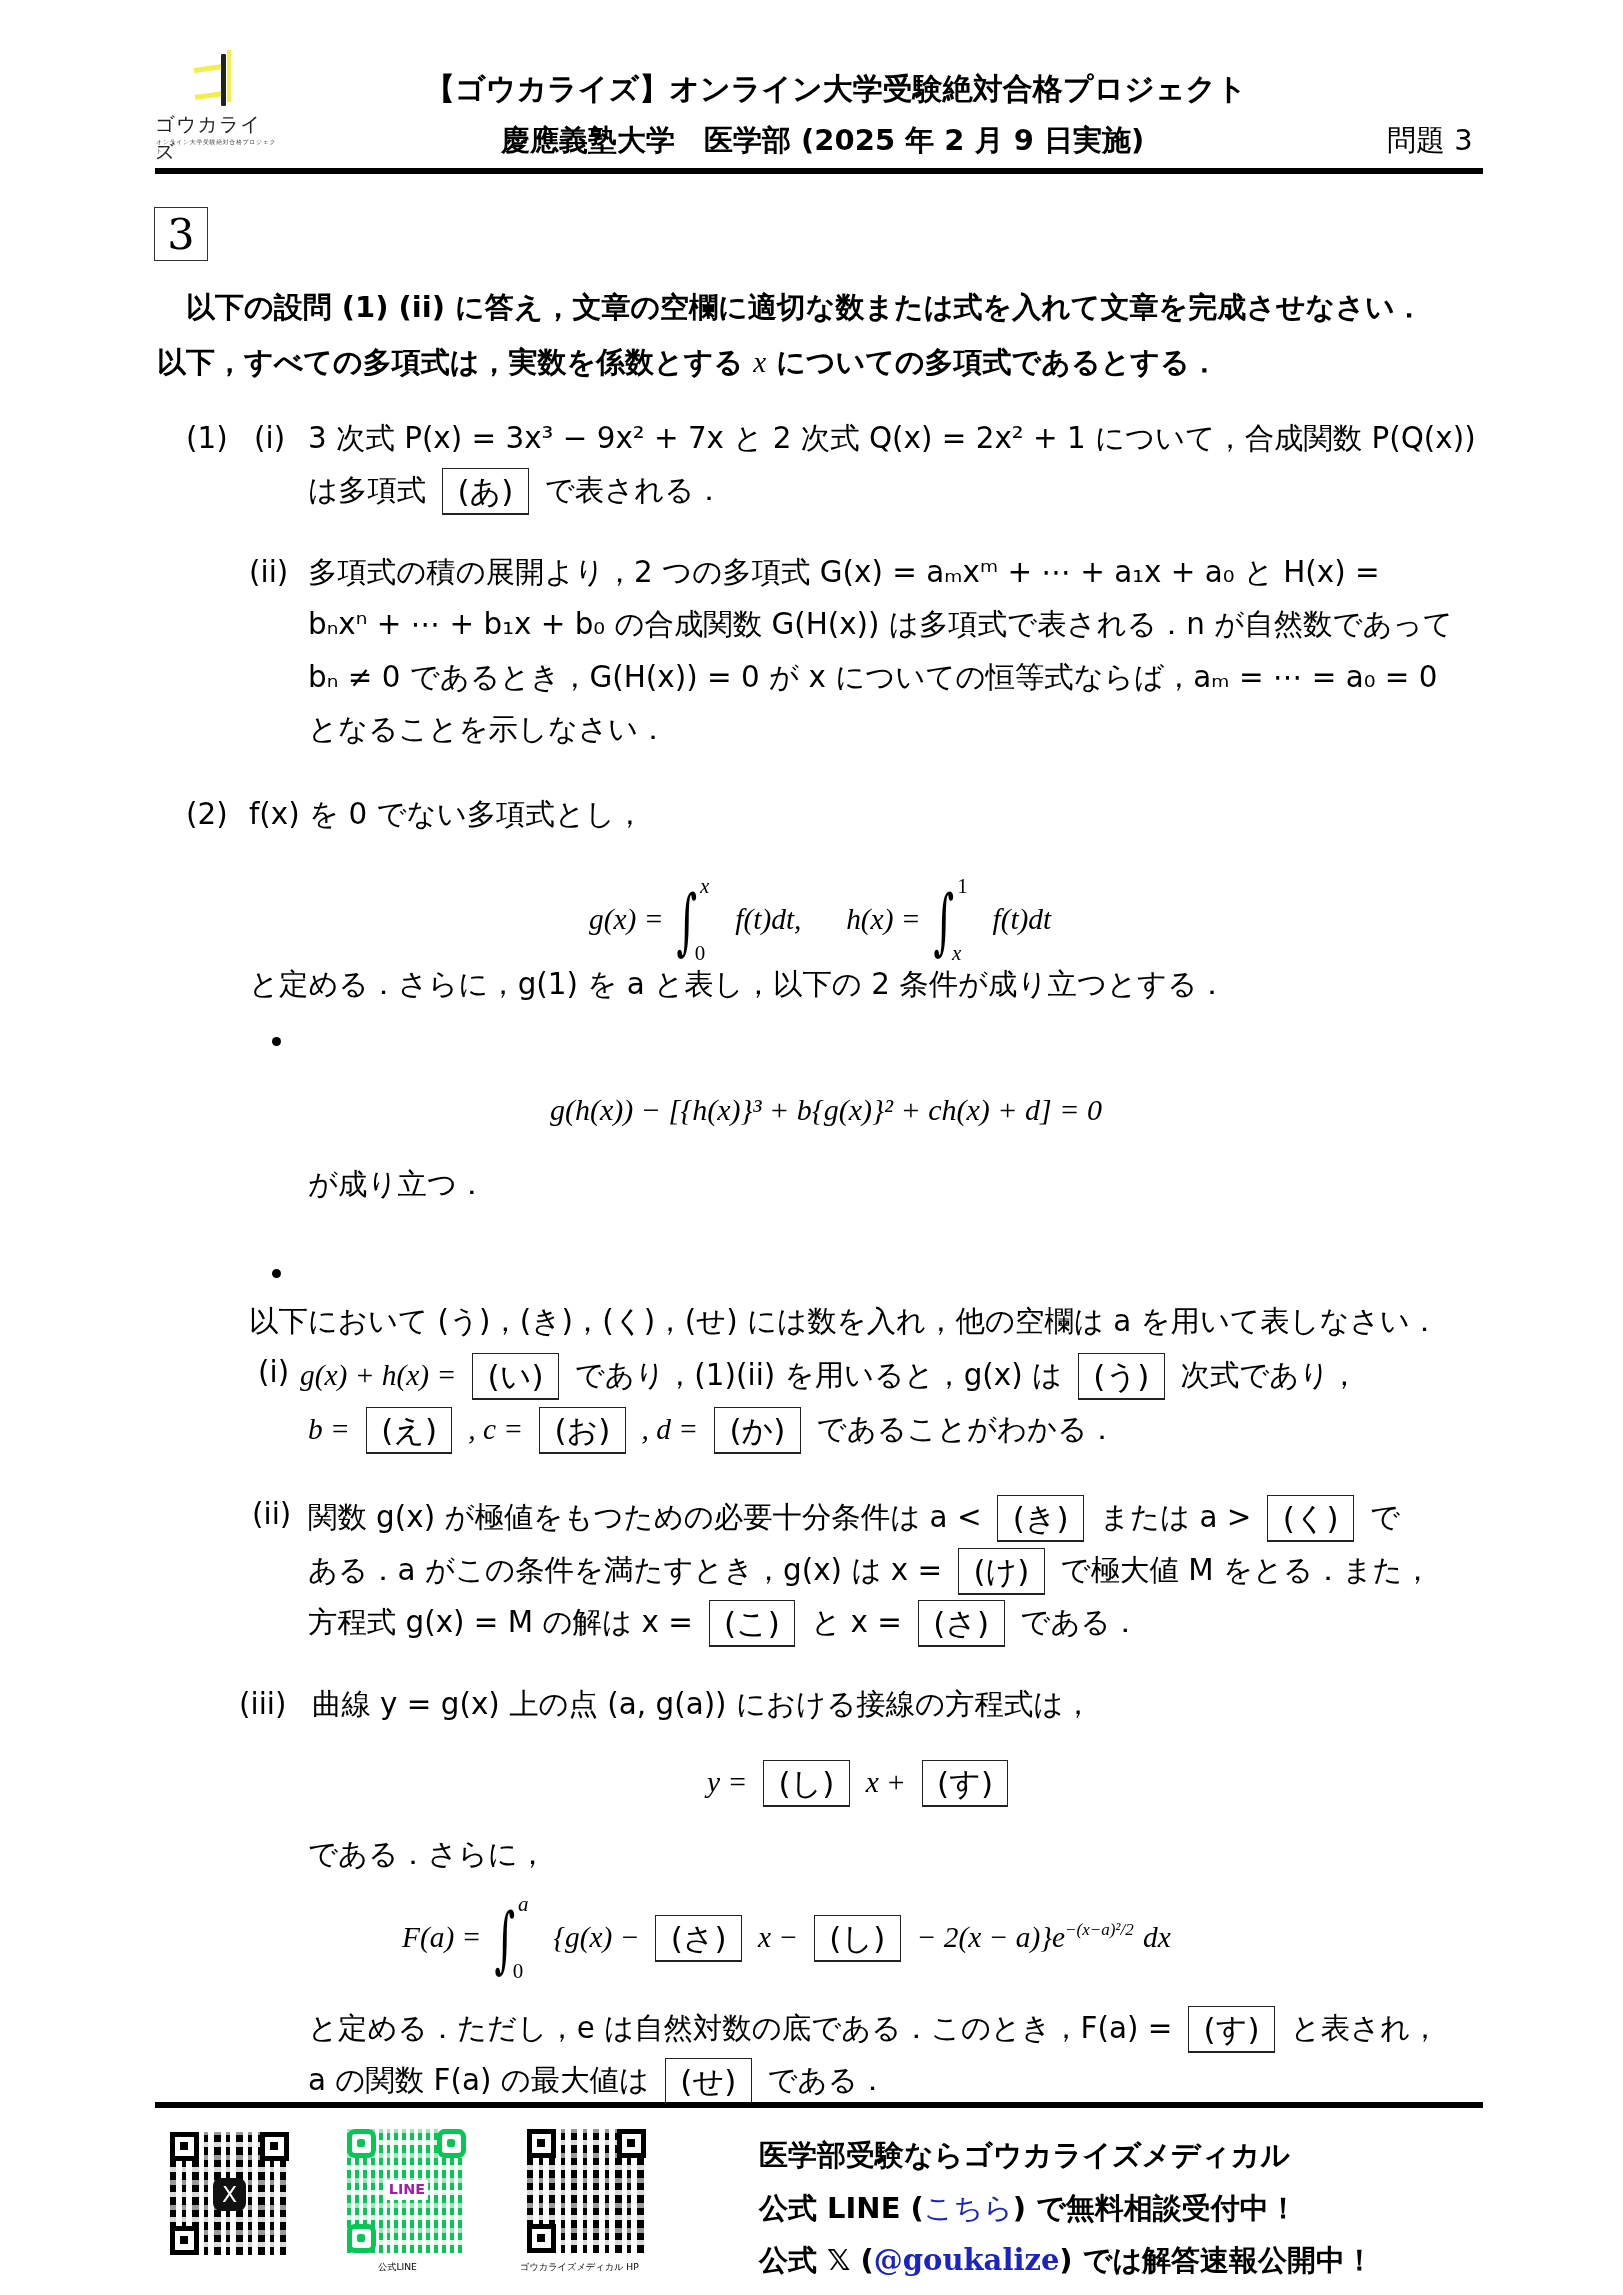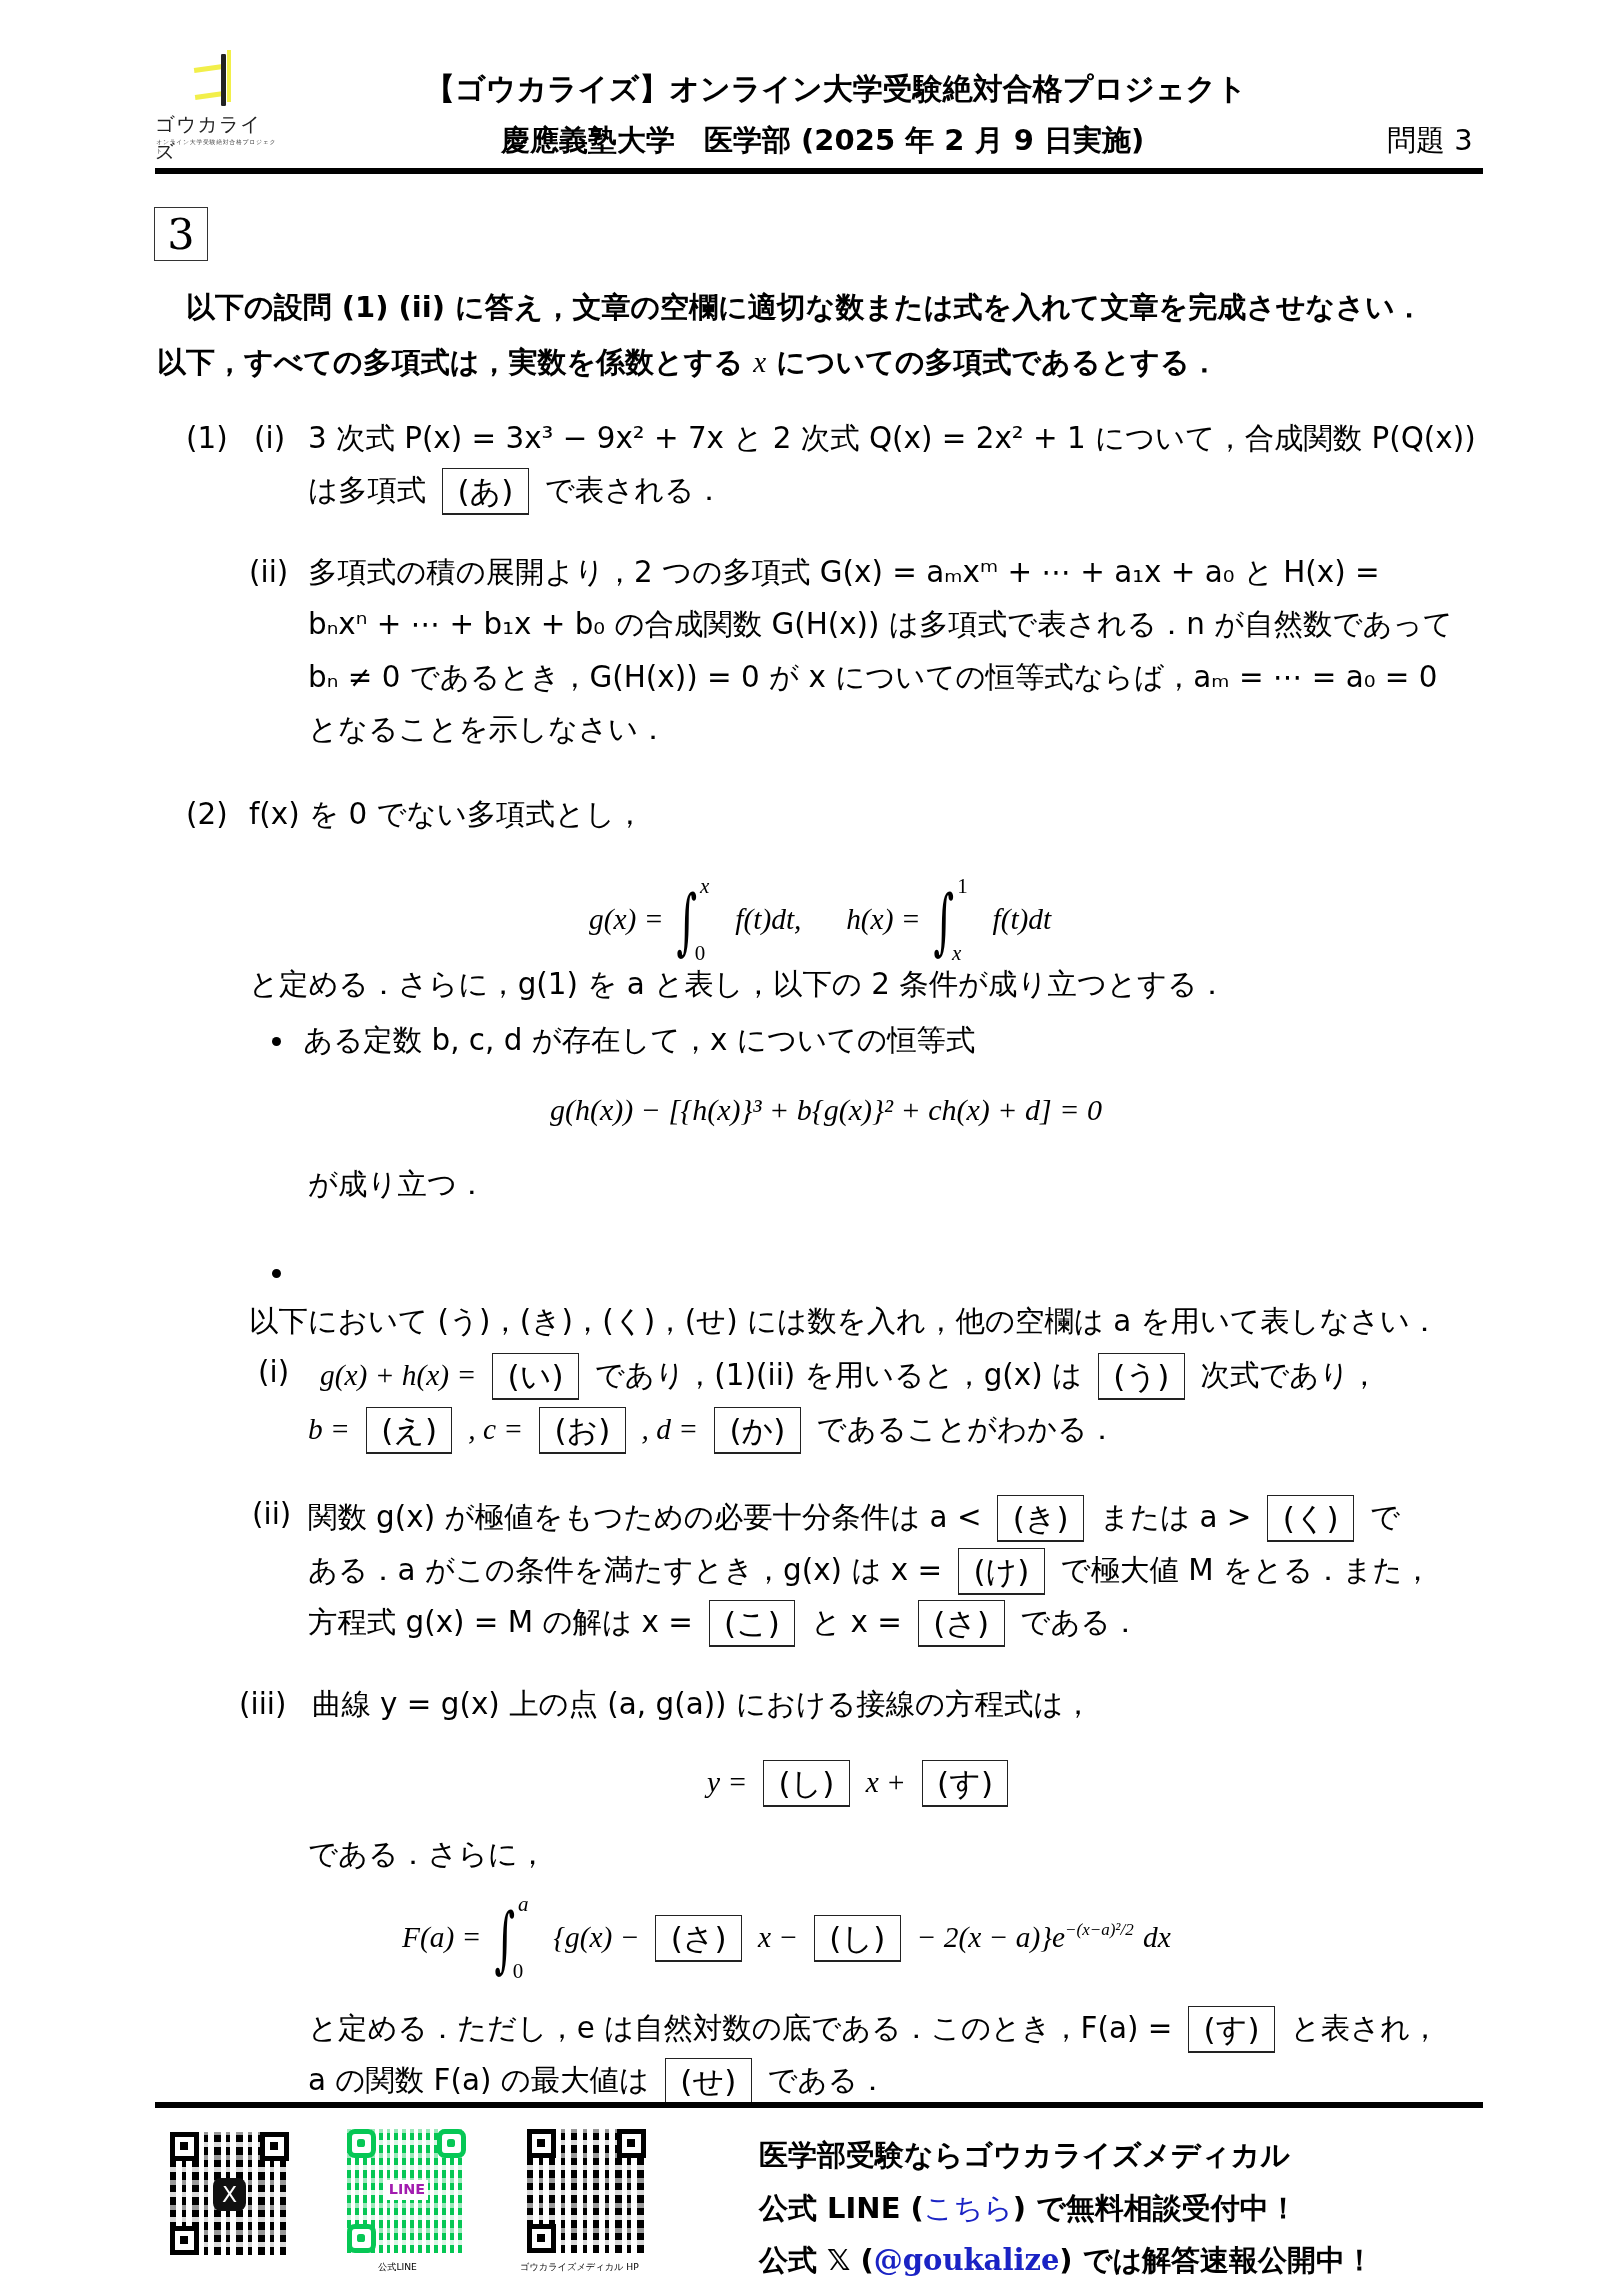--- a/index.html
+++ b/index.html
@@ -86,32 +86,32 @@
   <span class="m">f(t)dt,</span>
   <span style="display:inline-block; width:26px;"></span>
   <span class="m">h(x) =</span>
   <span class="int">∫</span><span class="limits"><span class="up r">1</span><span class="dn m">x</span></span>
   <span class="m">f(t)dt</span>
 </div>
 
 <div class="line" style="left:249px; top:965px;">と定める．さらに，g(1) を a と表し，以下の 2 条件が成り立つとする．</div>
 
 <div class="line" style="left:272px; top:1021px;">
-  <span class="bullet"></span><span>ある定数 b, c, d が存在して，x についての恒等式</span>
+  <span class="bullet"></span>
 </div>
 <div class="line m" style="left:550px; top:1090px; font-size:30px;">g(h(x)) − [{h(x)}³ + b{g(x)}² + ch(x) + d] = 0</div>
 <div class="line" style="left:308px; top:1165px;">が成り立つ．</div>
 
 <div class="line" style="left:272px; top:1253px;">
   <span class="bullet"></span>
 </div>
 <div class="line" style="left:249px; top:1302px;">以下において (う)，(き)，(く)，(せ) には数を入れ，他の空欄は a を用いて表しなさい．</div>
 
 <div class="line" style="left:258px; top:1353px;">(i)</div>
-<div class="line" style="left:320px; top:1353px;">
+<div class="line" style="left:300px; top:1353px;">
   <span class="m">g(x) + h(x) =</span>
   <span class="blank">(い)</span>
   <span>であり，(1)(ii) を用いると，g(x) は</span>
   <span class="blank">(う)</span>
   <span>次式であり，</span>
 </div>
 <div class="line" style="left:308px; top:1407px;">
   <span class="m">b =</span>
   <span class="blank">(え)</span>
   <span class="m">, c =</span>

